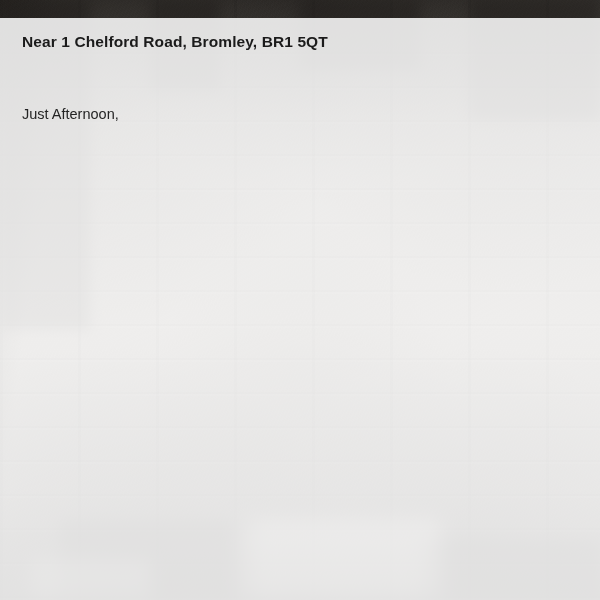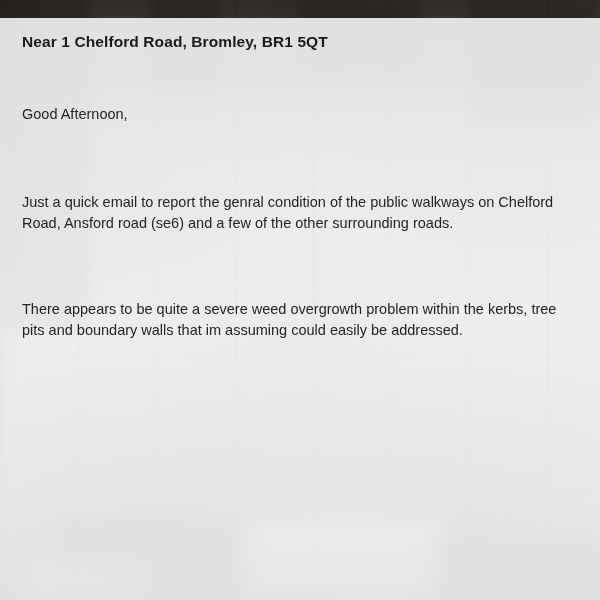--- a/index.html
+++ b/index.html
@@ -146,29 +146,27 @@
     <div class="photo-dark-top"></div>
     <div class="photo-dark-bottom"></div>
   </div>
 
   <div class="text-overlay">
 
     <div class="report-title">Near 1 Chelford Road, Bromley, BR1 5QT</div>
 
     <div class="body-text">
 
-      <p>Good Afternoon,</p>
+      <p>Just Afternoon,</p>
 
       <div class="gap-lg"></div>
 
-      <p>Just a quick email to report the genral condition of the public walkways on Chelford Road, Ansford road (se6) and a few of the other surrounding roads.</p>
 
       <div class="gap-md"></div>
 
-      <p>There appears to be quite a severe weed overgrowth problem within the kerbs, tree pits and boundary walls that im assuming could easily be addressed.</p>
 
       <div class="gap-sm"></div>
 
 
     </div>
   </div>
 
 </div>
 
 </body></html>

